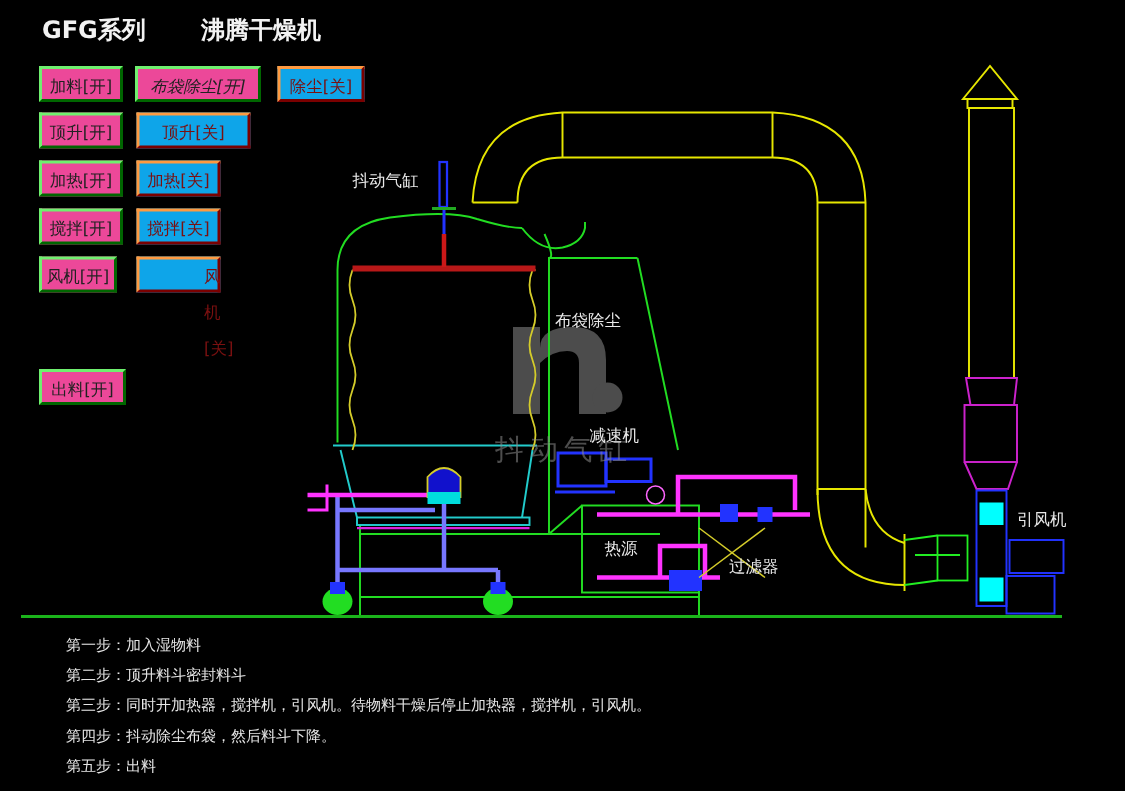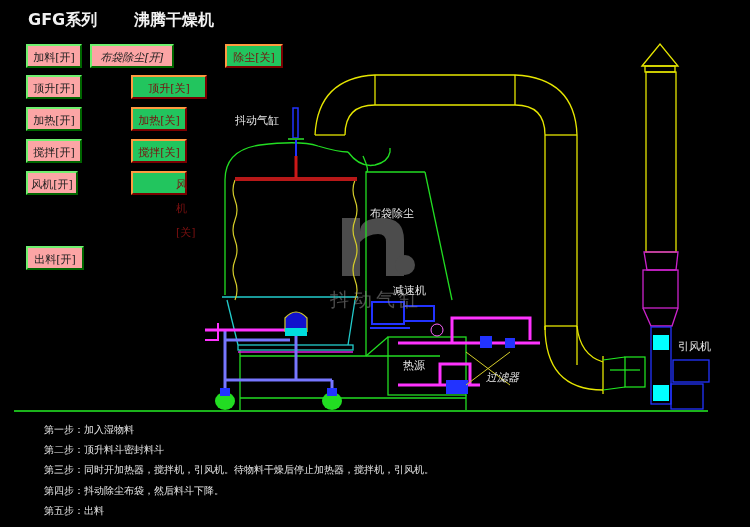--- a/index.html
+++ b/index.html
@@ -3,24 +3,24 @@
 <meta charset="utf-8">
 <style>
   html, body { margin:0; padding:0; background:#000; }
   body { width:750px; height:527px; position:relative; overflow:hidden;
          font-family:"DejaVu Sans", sans-serif; color:#fff; }
   .title { position:absolute; top:10px; font-size:16px; font-weight:bold; color:#f2f2f2;text-align:center; }
   #t1 { left:28px; }
   #t2 { left:134px; }
   .btn { position:absolute; height:24px; font-size:11px; line-height:24px; text-align:center;
          box-sizing:border-box; cursor:pointer; color:#222; }
-  .btn.on { background:#fca5a5; border-top:2px solid #6ff06f; border-left:2px solid #6ff06f;
+  .btn.on { background:#ec4899; border-top:2px solid #6ff06f; border-left:2px solid #6ff06f;
             border-right:2px solid #006600; border-bottom:2px solid #006600; }
-  .btn.off { background:#22c55e; border-top:2px solid #ff9a40; border-left:2px solid #ff9a40;
-             border-right:2px solid #7a0000; border-bottom:2px solid #7a0000; color:#7a1010;margin-left:40px; }
+  .btn.off { background:#0ea5e9; border-top:2px solid #ff9a40; border-left:2px solid #ff9a40;
+             border-right:2px solid #7a0000; border-bottom:2px solid #7a0000; color:#7a1010; }
   .label { position:absolute; font-size:11px; color:#e8e8e8; white-space:nowrap; }
   .step { position:absolute; left:44px; font-size:10px; color:#e6e6e6; white-space:nowrap; }
   svg#diagram { position:absolute; left:0; top:0; }
   .wm { position:absolute; color:rgba(140,140,140,0.55); font-size:19px; letter-spacing:4px; }
 </style>
 </head>
 <body>
 
 <div class="title" id="t1">GFG系列</div>
 <div class="title" id="t2">沸腾干燥机</div>
@@ -166,20 +166,20 @@
     <rect x="327" y="388" width="10" height="8" fill="#2233ff"></rect>
   </g>
 </svg>
 
 <div class="wm" style="left:330px;top:287px;">抖动气缸</div>
 
 <div class="label" style="left:235px;top:113px;">抖动气缸</div>
 <div class="label" style="left:370px;top:206px;">布袋除尘</div>
 <div class="label" style="left:393px;top:283px;">减速机</div>
 <div class="label" style="left:403px;top:358px;">热源</div>
-<div class="label" style="left:486px;top:370px;font-style:italic;">过滤器</div>
+<div class="label" style="left:486px;top:370px;">过滤器</div>
 <div class="label" style="left:678px;top:339px;">引风机</div>
 
 <div class="step" style="top:423px;">第一步：加入湿物料</div>
 <div class="step" style="top:443px;">第二步：顶升料斗密封料斗</div>
 <div class="step" style="top:463px;">第三步：同时开加热器，搅拌机，引风机。待物料干燥后停止加热器，搅拌机，引风机。</div>
 <div class="step" style="top:484px;">第四步：抖动除尘布袋，然后料斗下降。</div>
 <div class="step" style="top:504px;">第五步：出料</div>
 
 </body></html>

